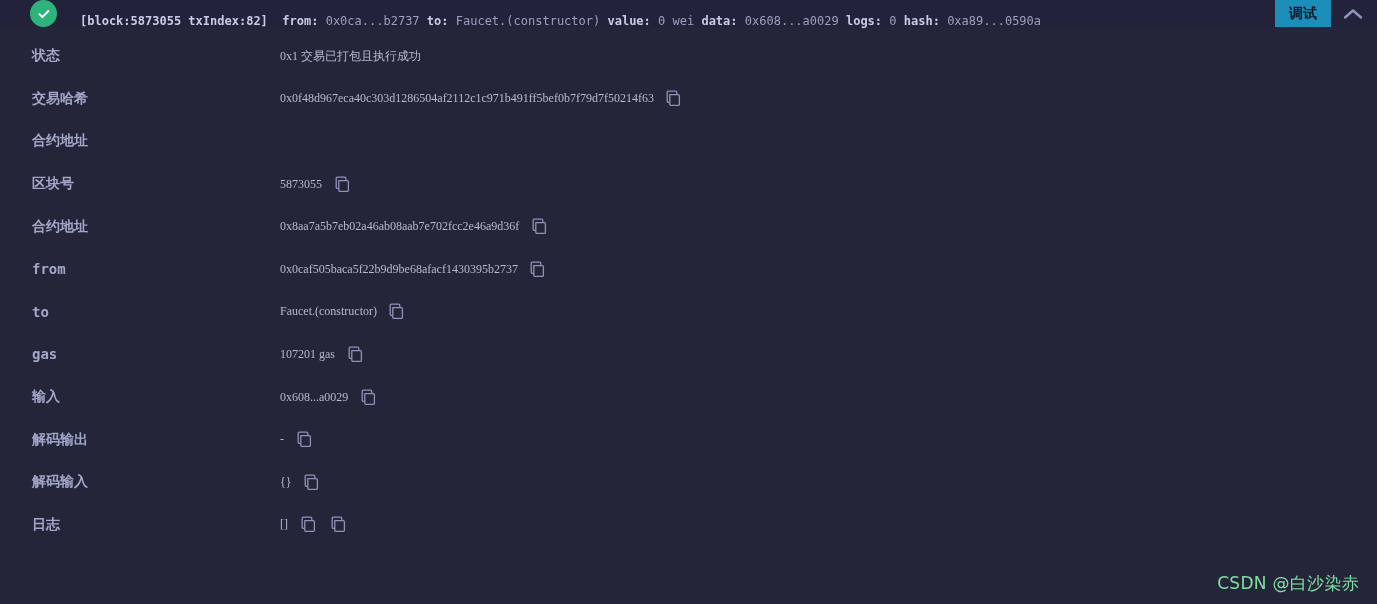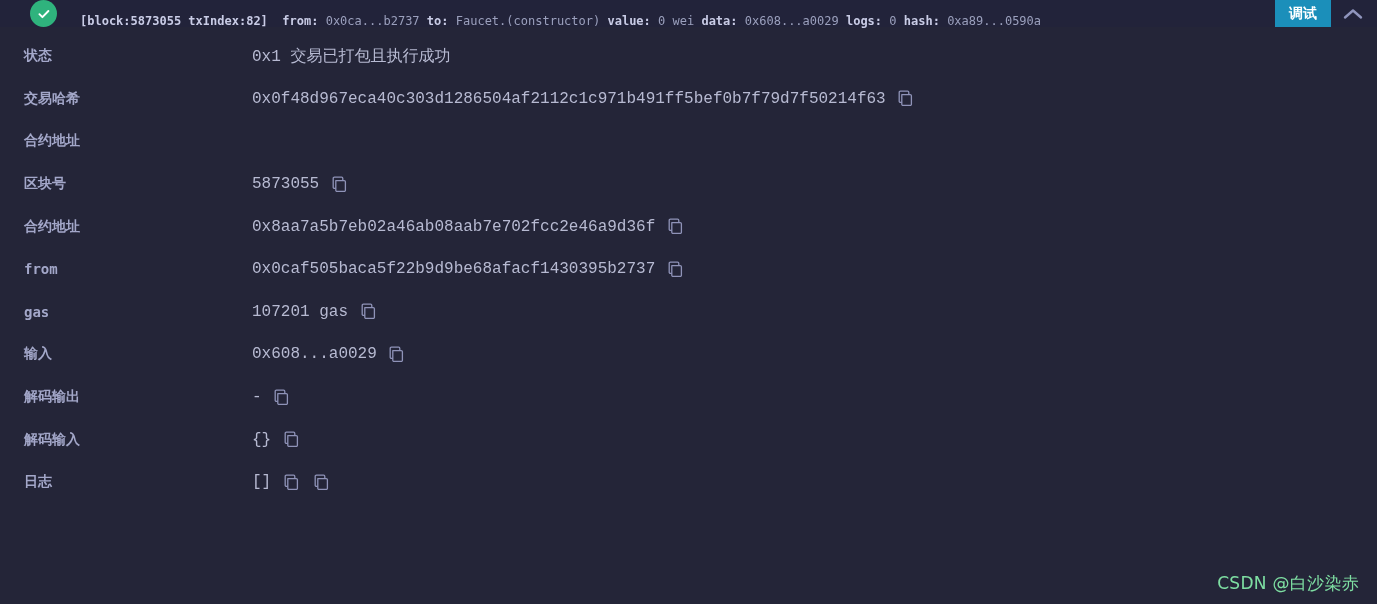--- a/index.html
+++ b/index.html
@@ -50,21 +50,21 @@
   #header-summary .v { color: #9ba0bd; font-weight: normal; }
   #header-summary .blk { color: #c9ccE6; font-weight: bold; }
 
   #debug-button {
     position: absolute;
     right: 46px;
     top: 0px;
     height: 27px;
     padding: 0 14px;
     background: #1b8fba;
-    color: #ffffff;
+    color: #0f172a;
     font-family: "DejaVu Sans", "Liberation Sans", sans-serif;
     font-size: 14px;
     font-weight: bold;
     line-height: 27px;
     display: inline-block;
     cursor: pointer;
     user-select: none;
   }
   #collapse-chevron {
     position: absolute;
@@ -81,39 +81,40 @@
     padding-top: 8px;
   }
   .detail-row {
     position: relative;
     height: 42.6px;
     display: flex;
     align-items: center;
   }
   .row-label {
     position: absolute;
-    left: 24px;
+    left: 32px;
     color: #a3a7c9;
     font-size: 14px;
     font-weight: bold;
     font-family: "DejaVu Sans Mono", "Liberation Mono", monospace;
     white-space: nowrap;
   }
   .row-value-wrap {
     position: absolute;
     left: 252px;
     display: flex;
     align-items: center;
     white-space: nowrap;
   }
   .row-value {
     color: #b7bad2;
-    font-size: 16px;
-    font-family: Liberation Mono, monospace;
-    white-space: nowrap;
+    font-size: 12px;
+    font-family: Liberation Serif, serif;
+    white-space: nowrap;
+    margin-left: 28px;
   }
   .copy-icon {
     display: inline-flex;
     align-items: center;
     justify-content: center;
     width: 18px; height: 18px;
     margin-left: 12px;
     cursor: pointer;
     flex: none;
   }
@@ -206,20 +207,32 @@
         <span class="row-value">0x0caf505baca5f22b9d9be68afacf1430395b2737</span>
         <span class="copy-icon">
           <svg width="17" height="17" viewBox="0 0 17 17" aria-hidden="true">
             <rect x="1.2" y="1.2" width="9.6" height="11.2" rx="1.2" fill="none" stroke="#8f93b8" stroke-width="1.3"></rect>
             <path d="M5.0 15.4 A1.2 1.2 0 0 1 3.8 14.2 L3.8 4.6 L12.2 4.6 A1.2 1.2 0 0 1 13.4 5.8 L13.4 14.2 A1.2 1.2 0 0 1 12.2 15.4 Z" fill="#242538" stroke="#8f93b8" stroke-width="1.3" stroke-linejoin="round"></path>
           </svg>
         </span>
       </div>
     </div>
     <div class="detail-row">
+      <div class="row-label">to</div>
+      <div class="row-value-wrap">
+        <span class="row-value">Faucet.(constructor)</span>
+        <span class="copy-icon">
+          <svg width="17" height="17" viewBox="0 0 17 17" aria-hidden="true">
+            <rect x="1.2" y="1.2" width="9.6" height="11.2" rx="1.2" fill="none" stroke="#8f93b8" stroke-width="1.3"></rect>
+            <path d="M5.0 15.4 A1.2 1.2 0 0 1 3.8 14.2 L3.8 4.6 L12.2 4.6 A1.2 1.2 0 0 1 13.4 5.8 L13.4 14.2 A1.2 1.2 0 0 1 12.2 15.4 Z" fill="#242538" stroke="#8f93b8" stroke-width="1.3" stroke-linejoin="round"></path>
+          </svg>
+        </span>
+      </div>
+    </div>
+    <div class="detail-row">
       <div class="row-label">gas</div>
       <div class="row-value-wrap">
         <span class="row-value">107201 gas</span>
         <span class="copy-icon">
           <svg width="17" height="17" viewBox="0 0 17 17" aria-hidden="true">
             <rect x="1.2" y="1.2" width="9.6" height="11.2" rx="1.2" fill="none" stroke="#8f93b8" stroke-width="1.3"></rect>
             <path d="M5.0 15.4 A1.2 1.2 0 0 1 3.8 14.2 L3.8 4.6 L12.2 4.6 A1.2 1.2 0 0 1 13.4 5.8 L13.4 14.2 A1.2 1.2 0 0 1 12.2 15.4 Z" fill="#242538" stroke="#8f93b8" stroke-width="1.3" stroke-linejoin="round"></path>
           </svg>
         </span>
       </div>

